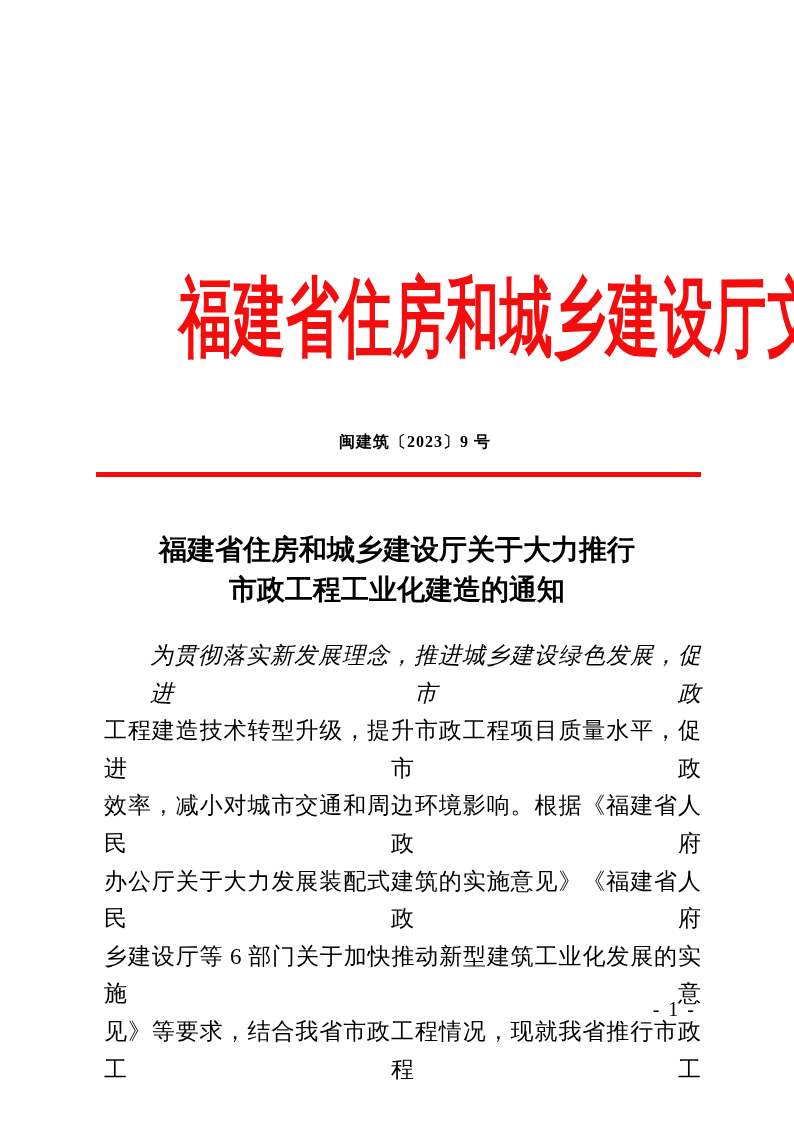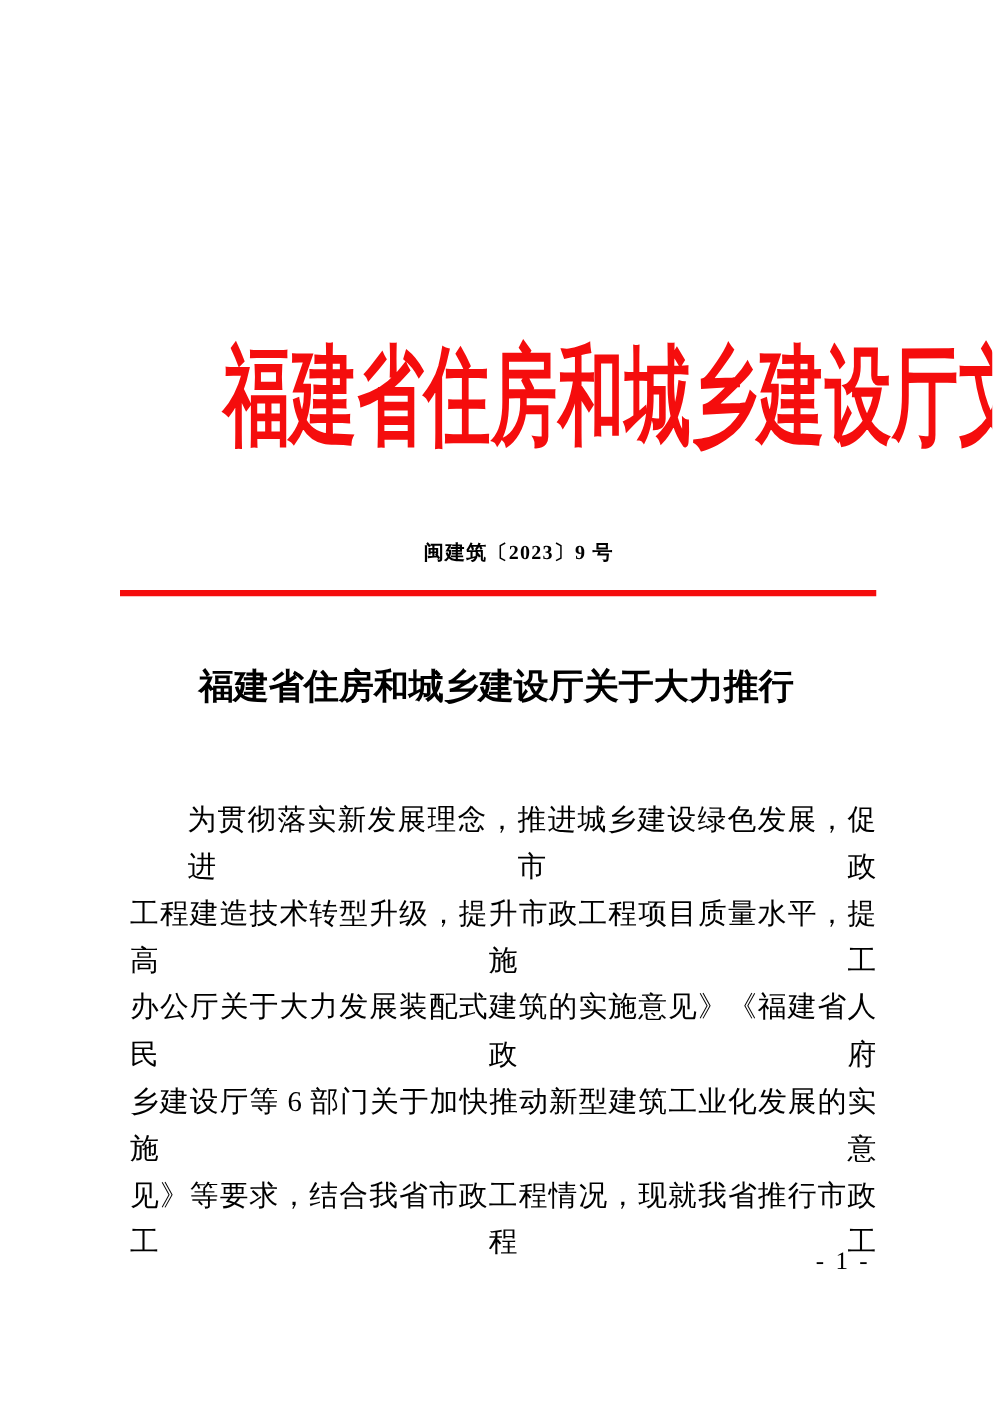--- a/index.html
+++ b/index.html
@@ -81,20 +81,21 @@
   .body-line {
     white-space: nowrap;
   }
   .body-line.full {
     white-space: normal;
     text-align: justify;
     text-align-last: justify;
   }
   .body-line.indent {
     padding-left: 46px;
+    font-style: italic;
   }
   
   .page-number {
     position: absolute;
     top: 998px;
     right: 98px;
     font-size: 20px;
     letter-spacing: 2px;
     color: #000000;
   }
@@ -107,25 +108,27 @@
   <div class="header-band">
     <span class="header-text">福建省住房和城乡建设厅文件</span>
   </div>
 
   <div class="doc-number">闽建筑〔2023〕9 号</div>
 
   <div class="red-line"></div>
 
   <div class="doc-title">
     <div>福建省住房和城乡建设厅关于大力推行</div>
+    <div>市政工程工业化建造的通知</div>
   </div>
 
   <div class="doc-body">
     <div class="body-line full indent">为贯彻落实新发展理念，推进城乡建设绿色发展，促进市政</div>
-    <div class="body-line full">工程建造技术转型升级，提升市政工程项目质量水平，提高施工</div>
+    <div class="body-line full">工程建造技术转型升级，提升市政工程项目质量水平，促进市政</div>
+    <div class="body-line full">效率，减小对城市交通和周边环境影响。根据《福建省人民政府</div>
     <div class="body-line full">办公厅关于大力发展装配式建筑的实施意见》《福建省人民政府</div>
     <div class="body-line full">乡建设厅等 6 部门关于加快推动新型建筑工业化发展的实施意</div>
     <div class="body-line full">见》等要求，结合我省市政工程情况，现就我省推行市政工程工</div>
 
   </div>
 
   <div class="page-number">- 1 -</div>
 
 </div>
 

